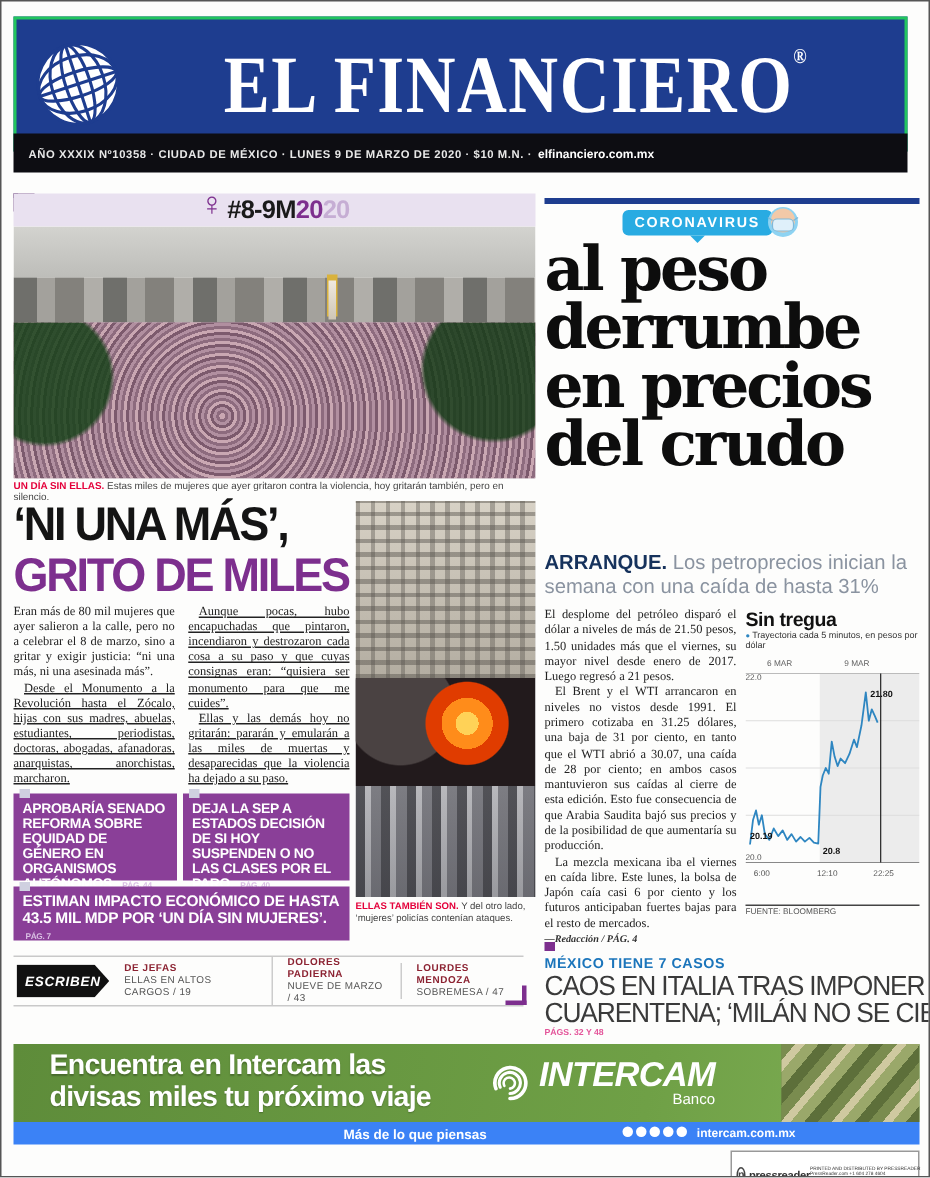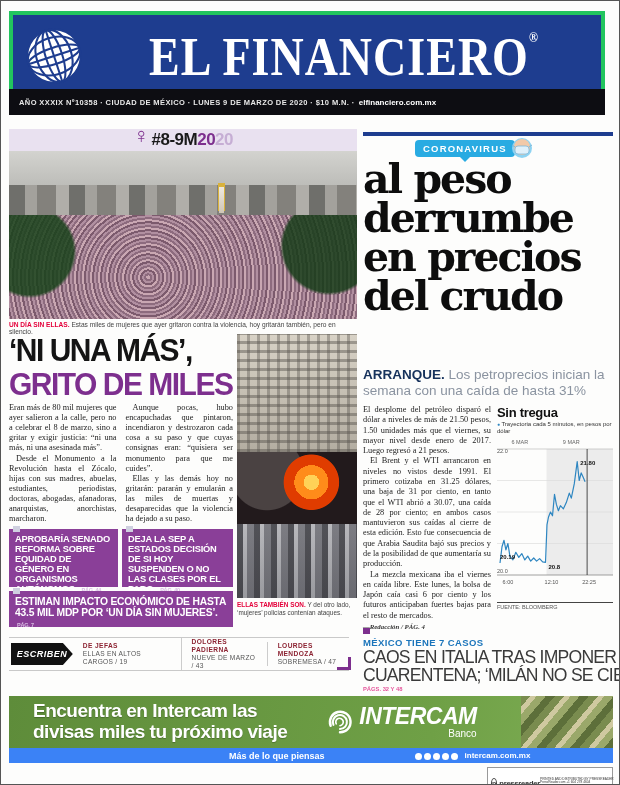--- a/index.html
+++ b/index.html
@@ -1,20 +1,20 @@
 <!DOCTYPE html>
 <html><head>
 <meta charset="utf-8">
 <style>
   html,body{margin:0;padding:0;background:#e8e8e8;}
   .page{position:relative;width:620px;height:785px;background:#fdfdfc;border:1px solid #555;
         font-family:"Liberation Sans",sans-serif;overflow:hidden;box-sizing:border-box;}
   .abs{position:absolute;}
   
-  .masthead{left:8px;top:10px;width:596px;height:90px;background:#1e3d8f;border:4px solid #22c55e;
+  .masthead{left:8px;top:10px;width:596px;height:90px;background:#1e3d8f;border:2px solid #22c55e;
             box-sizing:border-box;display:flex;align-items:center;}
   .globe{margin-left:8px;width:66px;height:66px;flex:0 0 auto;}
   .mast-title{flex:1;text-align:center;color:#fff;font-family:"Liberation Serif",serif;font-weight:bold;
               font-size:46px;letter-spacing:1px;transform:scaleY(1.18);white-space:nowrap;}
   .mast-title sup{font-size:12px;vertical-align:28px;}
   .infobar{left:8px;top:88px;width:596px;height:26px;background:#0d0d12;color:#fff;display:flex;
            align-items:center;box-sizing:border-box;padding:0 10px;}
   .info-left{font-size:7.5px;font-weight:bold;letter-spacing:.4px;color:#e8e8e8;}
   .info-site{font-size:8px;font-weight:bold;margin-left:4px;color:#fff;}
   .alliance{margin-left:auto;display:flex;align-items:center;gap:4px;}
@@ -48,21 +48,21 @@
   .cap-label{color:#e4003a;font-weight:bold;}
   
   .head1{left:8px;top:333px;width:228px;font-weight:bold;font-size:30px;line-height:1.05;
          letter-spacing:-1.5px;transform:scaleY(1.05);transform-origin:top left;}
   .head1-l1{color:#141414;}
   .head1-l2{color:#7d2f8e;}
   
   .left-text{left:8px;top:402px;width:224px;height:124px;column-count:2;column-gap:9px;
              font-family:"Liberation Serif",serif;font-size:8.3px;line-height:1.22;color:#222;text-align:justify;}
   .left-text p{margin:0;}
-  .left-text p + p{text-indent:7px;}
+  .left-text p + p{text-indent:7px;text-decoration:underline;}
   .byline{font-size:6.8px;font-weight:bold;font-style:italic;color:#333;margin-top:2px;}
   
   .pbox{background:#8a3f98;color:#fff;font-weight:bold;box-sizing:border-box;padding:5px 6px;
         letter-spacing:-.2px;line-height:1.08;}
   .pbox .pg{color:#d9bfe3;font-size:5.5px;font-weight:bold;margin-left:2px;}
   .pbox::before{content:"";position:absolute;top:-3px;left:4px;width:7px;height:6px;background:#cfd0e0;}
   .pbox1{left:8px;top:528px;width:109px;height:58px;font-size:9.3px;}
   .pbox2{left:121px;top:528px;width:111px;height:58px;font-size:9.3px;}
   .pbox3{left:8px;top:590px;width:224px;height:36px;font-size:10.3px;}
   
@@ -125,21 +125,21 @@
   .ad-brand{margin-left:38px;display:flex;align-items:center;}
   .ad-swirl{width:30px;height:30px;margin-right:4px;}
   .ad-brand-col{display:flex;flex-direction:column;align-items:flex-end;line-height:1;justify-content:center;}
   .ad-brand-name{color:#fff;font-weight:bold;font-style:italic;font-size:23px;letter-spacing:-.5px;}
   .ad-brand-sub{color:#fff;font-size:10px;margin-top:1px;}
   .ad-money{margin-left:auto;width:92px;height:52px;background:
       repeating-linear-gradient(130deg,#7a8c4f 0 7px,#cfc9a0 7px 12px,#9aa86a 12px 19px,#5d6f3a 19px 26px),
       #6b7d44;}
   .ad-blue{left:8px;top:747px;width:604px;height:15px;background:#3b82f6;display:flex;align-items:center;color:#fff;}
   .ad-tagline{font-size:9px;font-weight:bold;margin-left:220px;}
-  .ad-social{margin-left:90px;display:flex;gap:2px;align-items:flex-end;}
+  .ad-social{margin-left:90px;display:flex;gap:2px;align-items:flex-start;}
   .ad-dot{width:7px;height:7px;border-radius:50%;background:#fff;}
   .ad-site{font-size:8px;font-weight:bold;margin-left:5px;}
   
   .pressreader{left:486px;top:766px;width:126px;height:32px;border:1px solid #999;background:#fff;
                display:flex;align-items:center;box-sizing:border-box;padding:0 3px;}
   .pr-logo{width:9px;height:9px;border:1.5px solid #444;border-radius:50%;color:#444;font-weight:bold;font-size:7px;
            display:flex;align-items:center;justify-content:center;margin-right:2px;}
   .pr-name{font-size:7.5px;color:#333;font-weight:bold;letter-spacing:-.2px;}
   .pr-lines{margin-left:auto;text-align:left;line-height:1.1;}
   .pr-line{font-size:3.2px;color:#333;white-space:nowrap;}

